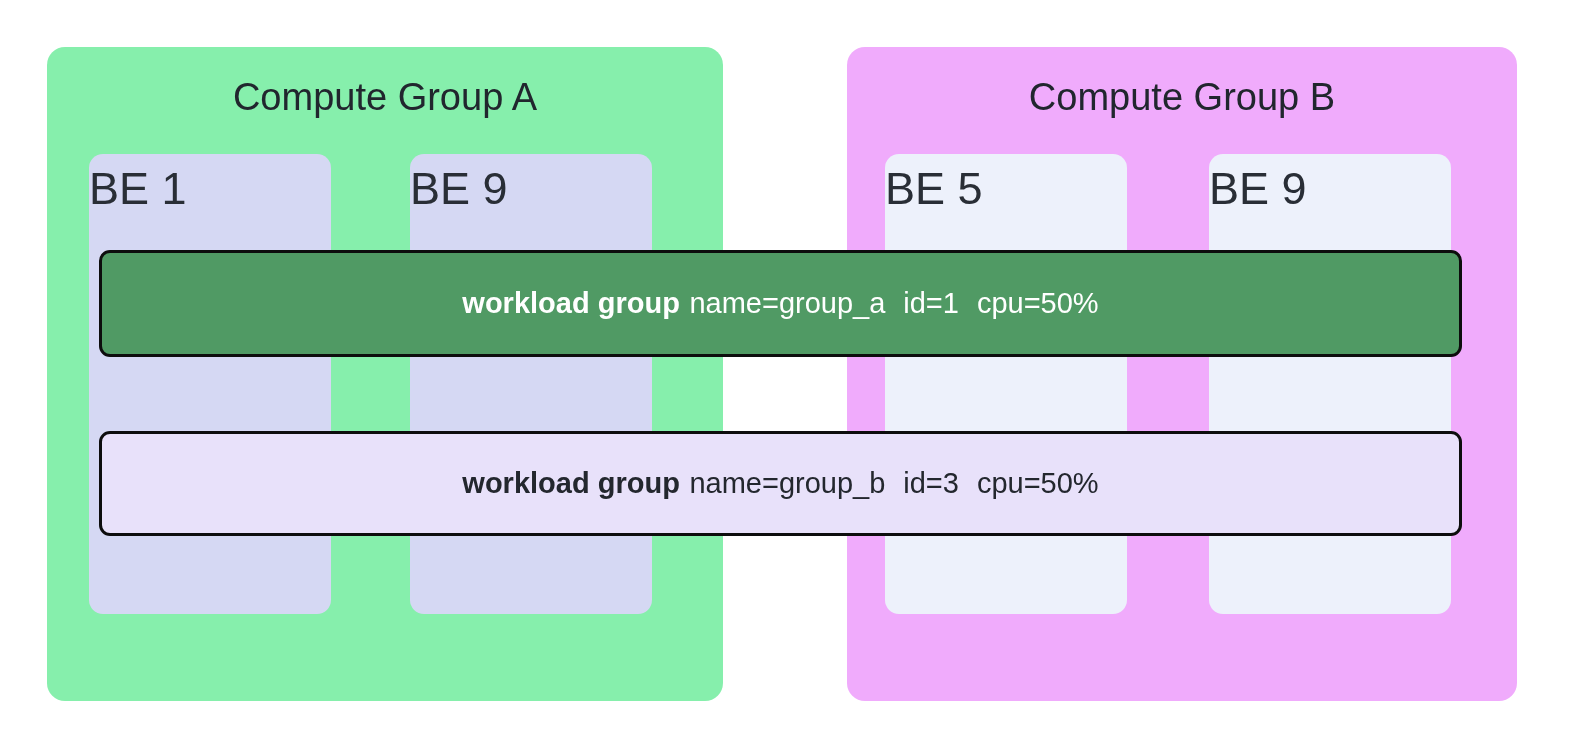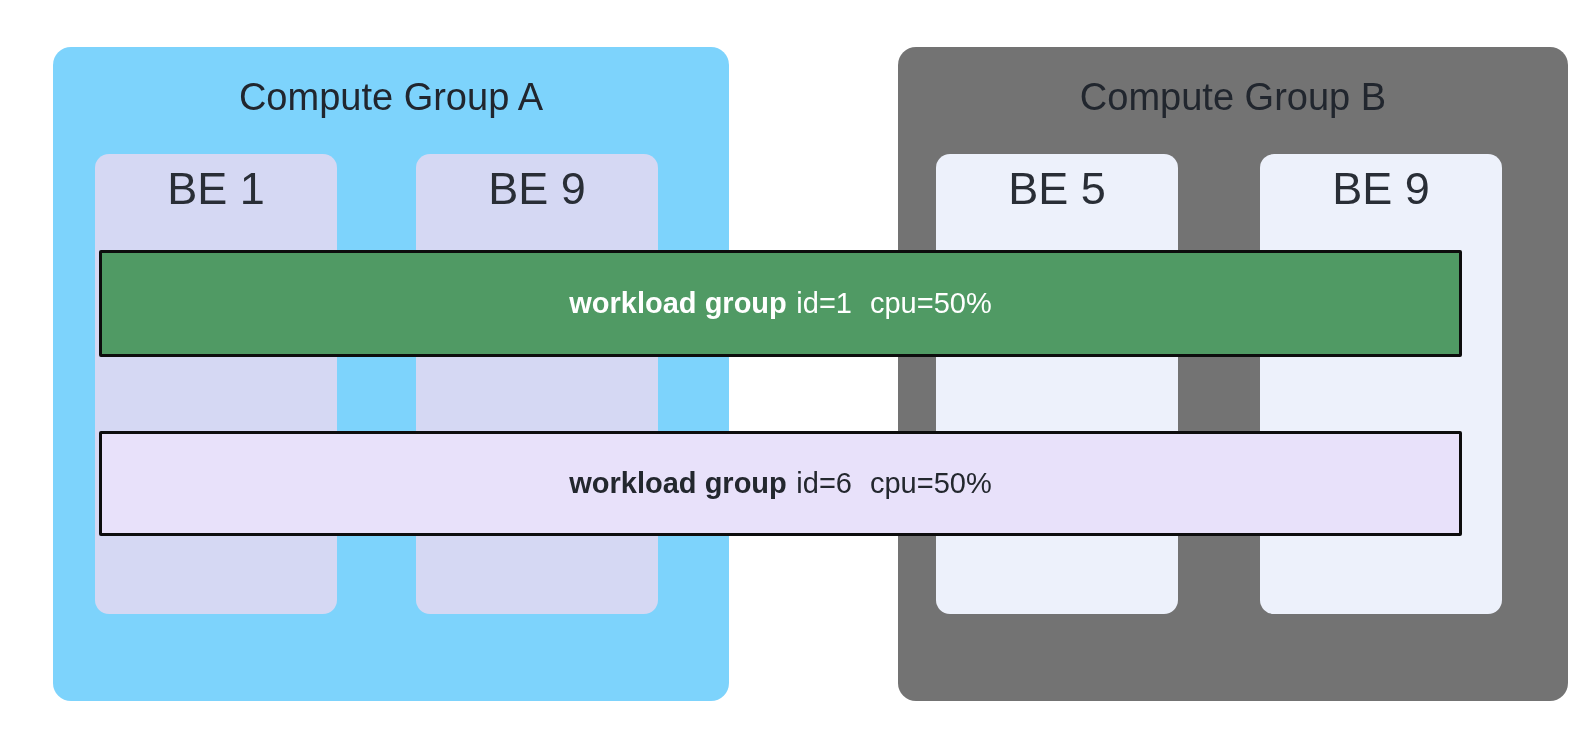--- a/index.html
+++ b/index.html
@@ -16,22 +16,22 @@
     overflow: hidden;
   }
 
   
   .group {
     position: absolute;
     top: 47px;
     height: 654px;
     border-radius: 18px;
   }
-  .group-a { left: 53px;  width: 676px; background: #7dd3fc; }
-  .group-b { left: 898px; width: 670px; background: #737373; }
+  .group-a { left: 47px;  width: 676px; background: #86efac; }
+  .group-b { left: 847px; width: 670px; background: #f0abfc; }
 
   .group-title {
     margin-top: 28px;
     text-align: center;
     font-size: 38px;
     line-height: 1.2;
     color: #21262e;
   }
 
   
@@ -44,34 +44,33 @@
   }
   .be-style-a { background: #d5d8f3; }
   .be-style-b { background: #edf1fb; }
   .group-a .be-pos-1 { left: 42px; }
   .group-a .be-pos-2 { left: 363px; }
   .group-b .be-pos-1 { left: 38px; }
   .group-b .be-pos-2 { left: 362px; }
 
   .be-label {
     margin-top: 8px;
-    text-align: center;
     font-size: 45px;
     line-height: 1.2;
     color: #292e36;
   }
 
   
   .workload-bar {
     position: absolute;
     left: 99px;
     width: 1363px;
     box-sizing: border-box;
     border: 3.5px solid #0d0d0d;
-    border-radius: 2px;
+    border-radius: 11px;
     display: flex;
     align-items: center;
     justify-content: center;
     font-size: 29px;
     white-space: nowrap;
   }
   .bar-a {
     top: 250px;
     height: 107px;
     background: #509a64;
@@ -107,23 +106,25 @@
     <div class="be-node be-style-b be-pos-1">
       <div class="be-label">BE 5</div>
     </div>
     <div class="be-node be-style-b be-pos-2">
       <div class="be-label">BE 9</div>
     </div>
   </section>
 
   <div class="workload-bar bar-a">
     <span class="wg-bold">workload group</span>
+    <span class="wg-attr">name=group_a</span>
     <span class="wg-attr">id=1</span>
     <span class="wg-attr">cpu=50%</span>
   </div>
 
   <div class="workload-bar bar-b">
     <span class="wg-bold">workload group</span>
-    <span class="wg-attr">id=6</span>
+    <span class="wg-attr">name=group_b</span>
+    <span class="wg-attr">id=3</span>
     <span class="wg-attr">cpu=50%</span>
   </div>
 
 </div>
 
 </body></html>

